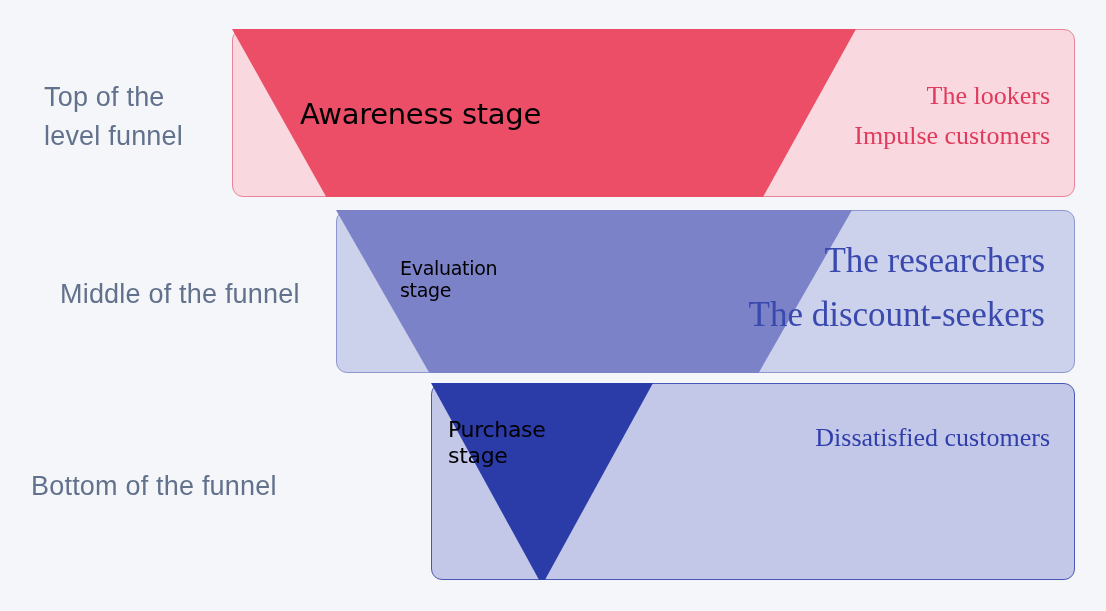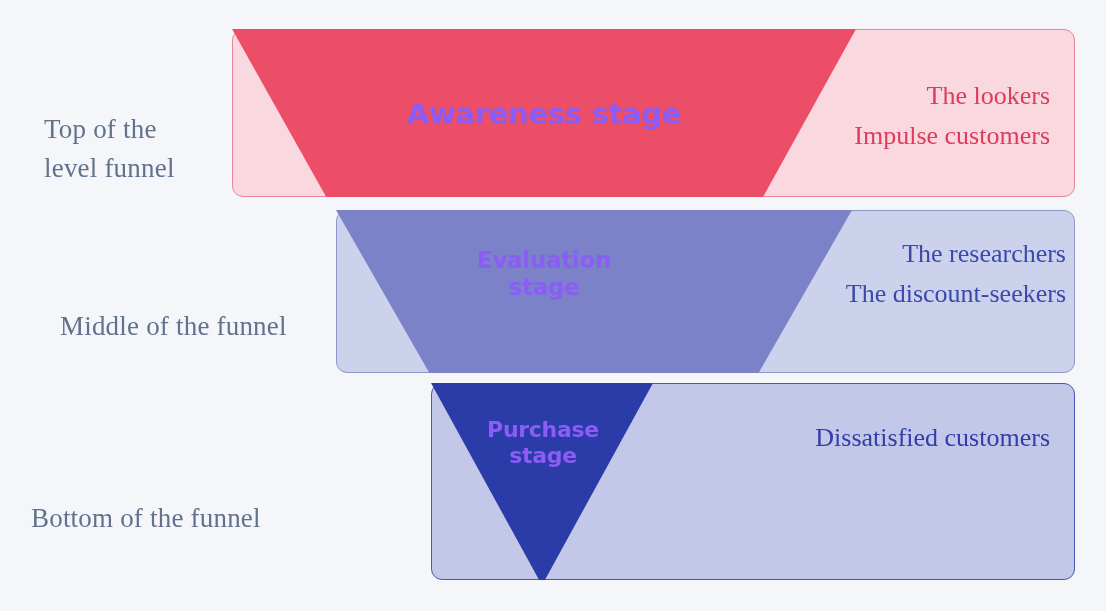--- a/index.html
+++ b/index.html
@@ -16,27 +16,26 @@
   #canvas {
     position: relative;
     width: 1106px;
     height: 611px;
     background: #f4f6f9;
   }
 
   
   .stage-label {
     position: absolute;
-    font-family: Liberation Serif, serif;
+    font-family: Liberation Sans, sans-serif;
     font-size: 27px;
     line-height: 1.46;
     color: #62718c;
     letter-spacing: 0.2px;
     white-space: pre-line;
-    margin-top: 32px;
   }
   .stage-label.row1 { left: 44px;  top: 78px;  width: 190px; }
   .stage-label.row2 { left: 60px;  top: 275px; width: 300px; }
   .stage-label.row3 { left: 31px;  top: 467px; width: 310px; }
 
   
   .row-card {
     position: absolute;
     box-sizing: border-box;
     border-radius: 11px;
@@ -74,35 +73,34 @@
   }
   .wedge.w3 {
     left: 431px; top: 383px; width: 222px; height: 197px;
     background: #2b3ba8;
     clip-path: polygon(0 0, 100% 0, 51.3% 100%, 48.7% 100%);
   }
 
   
   .wedge-title {
     position: absolute;
-    color: #8b5cf6;
+    color: #000000;
     font-family: "DejaVu Sans", sans-serif;
-    font-weight: bold;
-    text-align: center;
+    font-weight: normal;
     letter-spacing: -0.3px;
     white-space: pre-line;
     line-height: 1.18;
   }
   .wedge-title.t1 {
     left: 300px; top: 97px; width: 488px;
     font-size: 29px;
   }
   .wedge-title.t2 {
-    left: 400px; top: 247px; width: 288px;
-    font-size: 23px;
+    left: 400px; top: 257px; width: 288px;
+    font-size: 19px;
   }
   .wedge-title.t3 {
     left: 448px; top: 417px; width: 190px;
     font-size: 22px;
   }
 
   
   .persona-list {
     position: absolute;
     text-align: right;
@@ -110,22 +108,22 @@
     line-height: 1.53;
     white-space: nowrap;
   }
   .persona-list .persona-item { display: block; }
 
   .persona-list.p1 {
     right: 56px; top: 76px; width: 420px;
     font-size: 26px; color: #e03a5c;
   }
   .persona-list.p2 {
-    right: 40px; top: 234px; width: 420px;
-    font-size: 26px; color: #3949ae;
+    right: 61px; top: 234px; width: 420px;
+    font-size: 35px; color: #3949ae;
   }
   .persona-list.p3 {
     right: 56px; top: 418px; width: 420px;
     font-size: 26px; color: #2f3eaa;
   }
 </style>
 </head>
 <body>
 
 <div id="canvas">

